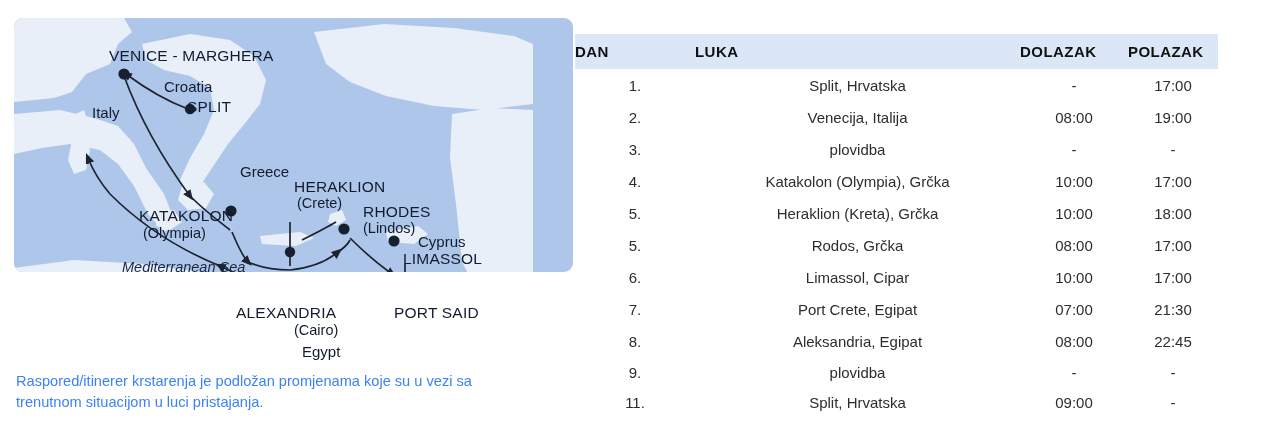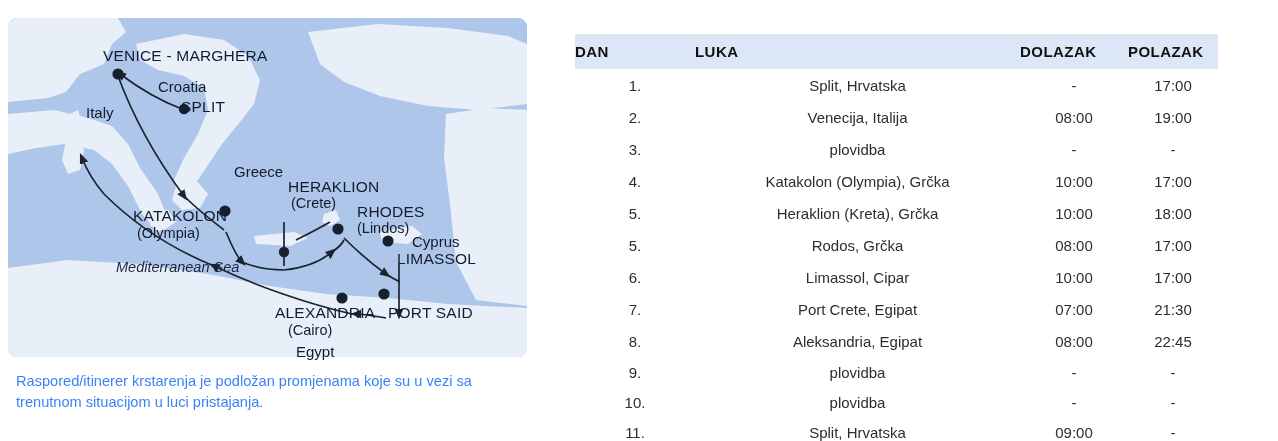--- a/index.html
+++ b/index.html
@@ -11,24 +11,25 @@
     width: 1278px;
     height: 441px;
     position: relative;
     font-family: "Liberation Sans", sans-serif;
     overflow: hidden;
   }
 
   
   #map-panel {
     position: absolute;
-    left: 8px;
+    left: 14px;
     top: 18px;
     width: 519px;
-    height: 339px;
+    height: 254px;
+    padding-left: 40px;
   }
   #map-figure {
     position: absolute;
     inset: 0;
     border-radius: 9px;
     overflow: hidden;
     background: #aec6e9;
   }
   #map-svg {
     display: block;
@@ -211,21 +212,21 @@
   <div class="map-label lbl-country" style="left:226px; top:146px;">Greece</div>
   <div class="map-label lbl-port" style="left:125px; top:190px;">KATAKOLON</div>
   <div class="map-label lbl-sub" style="left:129px; top:208px;">(Olympia)</div>
   <div class="map-label lbl-port" style="left:280px; top:161px;">HERAKLION</div>
   <div class="map-label lbl-sub" style="left:283px; top:178px;">(Crete)</div>
   <div class="map-label lbl-port" style="left:349px; top:186px;">RHODES</div>
   <div class="map-label lbl-sub" style="left:349px; top:203px;">(Lindos)</div>
   <div class="map-label lbl-country" style="left:404px; top:216px;">Cyprus</div>
   <div class="map-label lbl-port" style="left:389px; top:233px;">LIMASSOL</div>
   <div class="map-label lbl-port" style="left:380px; top:287px;">PORT SAID</div>
-  <div class="map-label lbl-port" style="left:222px; top:287px;margin-left:45px;">ALEXANDRIA</div>
+  <div class="map-label lbl-port" style="left:222px; top:287px;">ALEXANDRIA</div>
   <div class="map-label lbl-sub" style="left:280px; top:305px;">(Cairo)</div>
   <div class="map-label lbl-country" style="left:288px; top:326px;">Egypt</div>
   <div class="map-label lbl-sea" style="left:100px; top:242px;">Mediterranean Sea</div>
 </div>
 
 <div id="map-caption">Raspored/itinerer krstarenja je podložan promjenama koje su u vezi sa trenutnom situacijom u luci pristajanja.</div>
 
 <div id="itinerary-panel">
   <table class="itinerary">
     <colgroup>
@@ -297,26 +298,20 @@
           <td>08:00</td>
           <td>22:45</td>
         </tr>
         <tr class="tight">
           <td>9.</td>
           <td>plovidba</td>
           <td>-</td>
           <td>-</td>
         </tr>
         <tr class="tight">
-          <td>10.</td>
-          <td>plovidba</td>
-          <td>-</td>
-          <td>-</td>
-        </tr>
-        <tr class="tight">
           <td>11.</td>
           <td>Split, Hrvatska</td>
           <td>09:00</td>
           <td>-</td>
         </tr>
       </tbody>
   </table>
 </div>
 
 </body></html>

